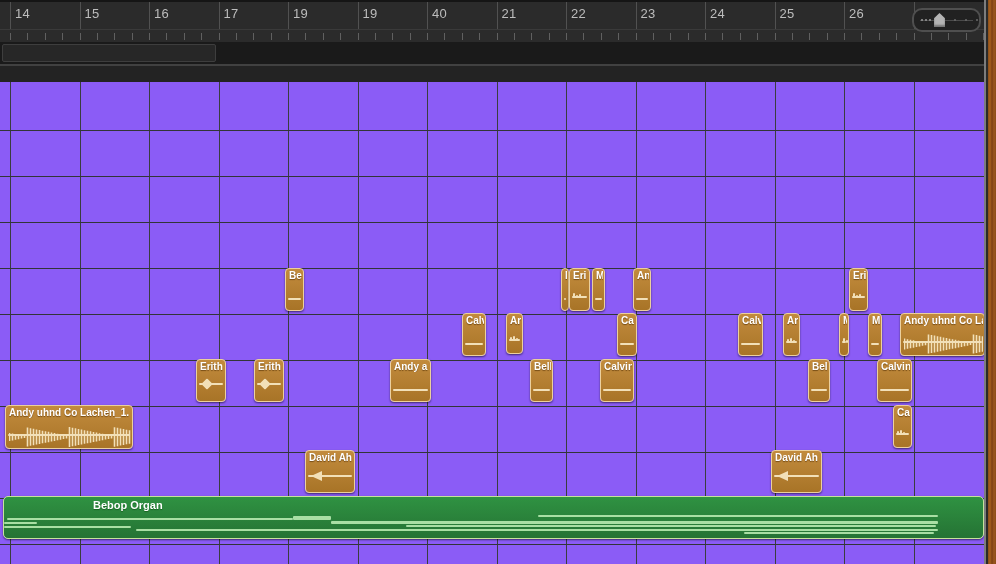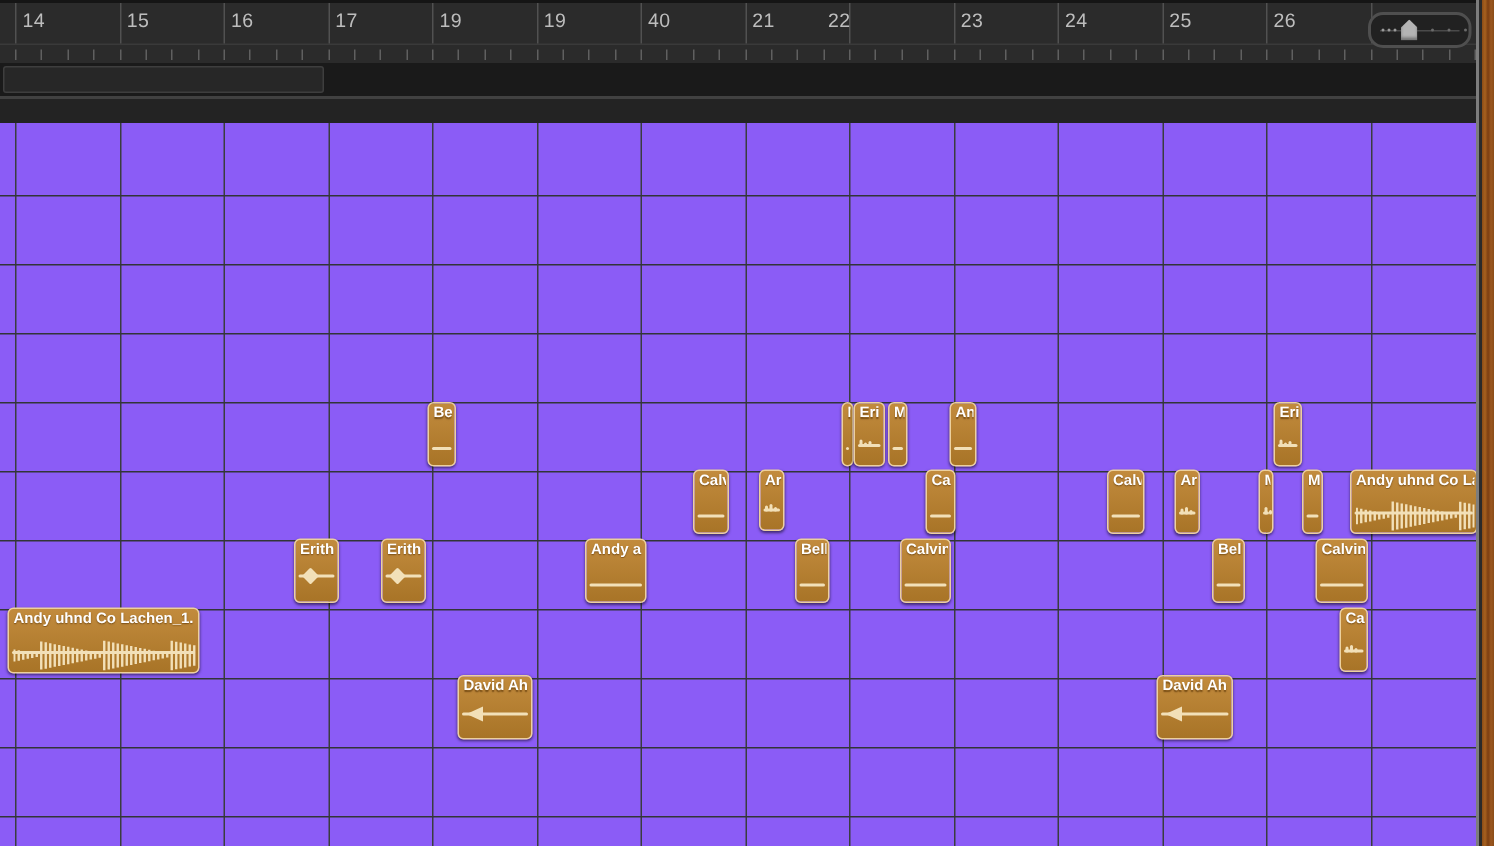--- a/index.html
+++ b/index.html
@@ -85,21 +85,21 @@
       <div class="bar-num" style="left: 223.5px;">17</div>
       <div class="bar-line" style="left: 288px;"></div>
       <div class="bar-num" style="left: 293px;">19</div>
       <div class="bar-line" style="left: 357.5px;"></div>
       <div class="bar-num" style="left: 362.5px;">19</div>
       <div class="bar-line" style="left: 427px;"></div>
       <div class="bar-num" style="left: 432px;">40</div>
       <div class="bar-line" style="left: 496.5px;"></div>
       <div class="bar-num" style="left: 501.5px;">21</div>
       <div class="bar-line" style="left: 566px;"></div>
-      <div class="bar-num" style="left: 552px;">22</div>
+      <div class="bar-num" style="left: 571px;">22</div>
       <div class="bar-line" style="left: 635.5px;"></div>
       <div class="bar-num" style="left: 640.5px;">23</div>
       <div class="bar-line" style="left: 705px;"></div>
       <div class="bar-num" style="left: 710px;">24</div>
       <div class="bar-line" style="left: 774.5px;"></div>
       <div class="bar-num" style="left: 779.5px;">25</div>
       <div class="bar-line" style="left: 844px;"></div>
       <div class="bar-num" style="left: 849px;">26</div>
       <div class="bar-line" style="left: 913.5px;"></div>
       <div class="bar-num" style="left: 918.5px;">27</div>
@@ -322,18 +322,30 @@
       <div class="region" style="left: 305px; top: 368px; width: 50px; height: 43px;">
         <div class="nm">David Ah</div>
         <div class="wf-base" style="bottom: 15px;"></div>
         <div class="wf-arrow" style="left: 5px; bottom: 11px;"></div>
       </div>
       <div class="region" style="left: 771px; top: 368px; width: 51px; height: 43px;">
         <div class="nm">David Ah</div>
         <div class="wf-base" style="bottom: 15px;"></div>
         <div class="wf-arrow" style="left: 5px; bottom: 11px;"></div>
       </div>
+      <div class="midi-region" style="left: 3px; top: 414px; width: 981px; height: 43px;">
+        <div class="nm">Bebop Organ</div>
+        <div class="note" style="left: 3px; top: 21px; width: 286px; height: 2px;"></div>
+        <div class="note" style="left: 289px; top: 19px; width: 38px; height: 4px;"></div>
+        <div class="note" style="left: 534px; top: 18px; width: 400px; height: 2px;"></div>
+        <div class="note" style="left: 0px; top: 25px; width: 33px; height: 2px;"></div>
+        <div class="note" style="left: 0px; top: 29px; width: 127px; height: 2px;"></div>
+        <div class="note" style="left: 327px; top: 24px; width: 607px; height: 3px;"></div>
+        <div class="note" style="left: 402px; top: 28px; width: 530px; height: 2px;"></div>
+        <div class="note" style="left: 132px; top: 32px; width: 802px; height: 2px;"></div>
+        <div class="note" style="left: 740px; top: 35px; width: 190px; height: 2px;"></div>
+      </div>
     </div>
 
   <div class="frame-line"></div>
   <div class="frame-dark"></div>
   <div class="wood"></div>
 </div>
 
 </body></html>

